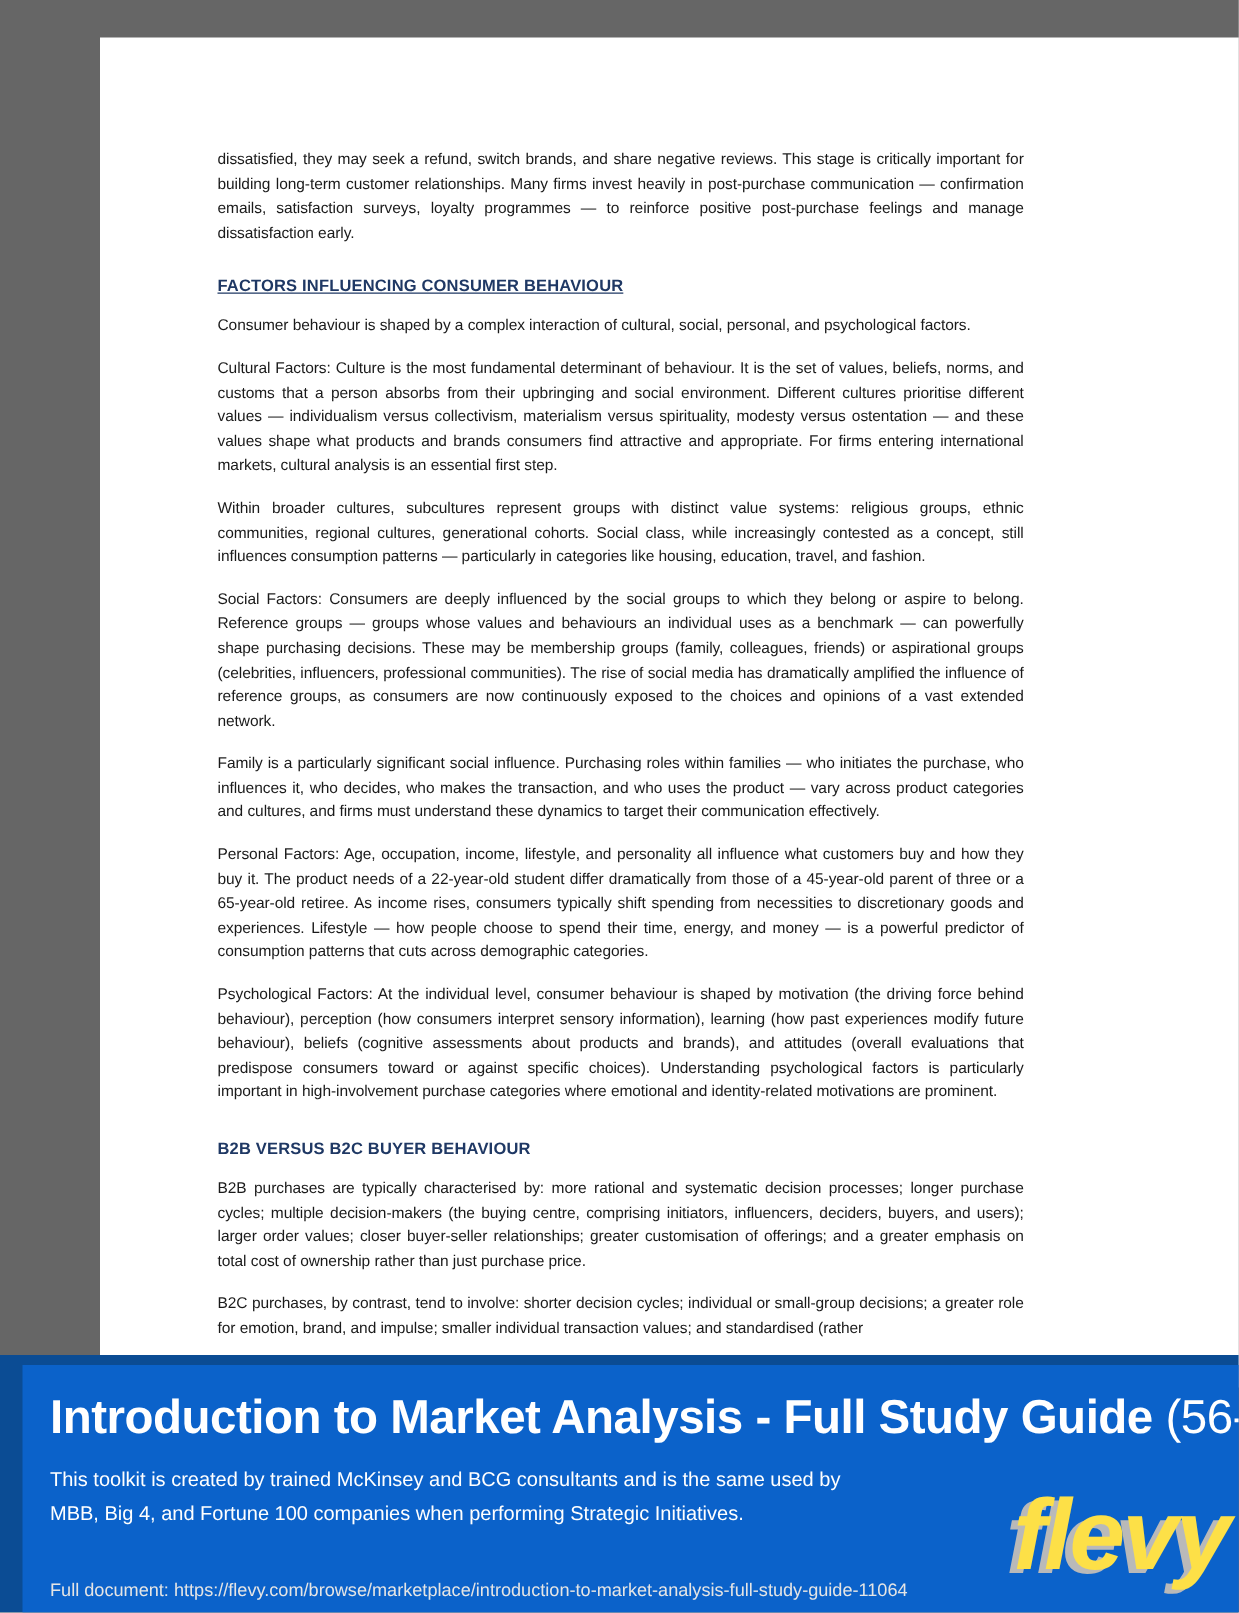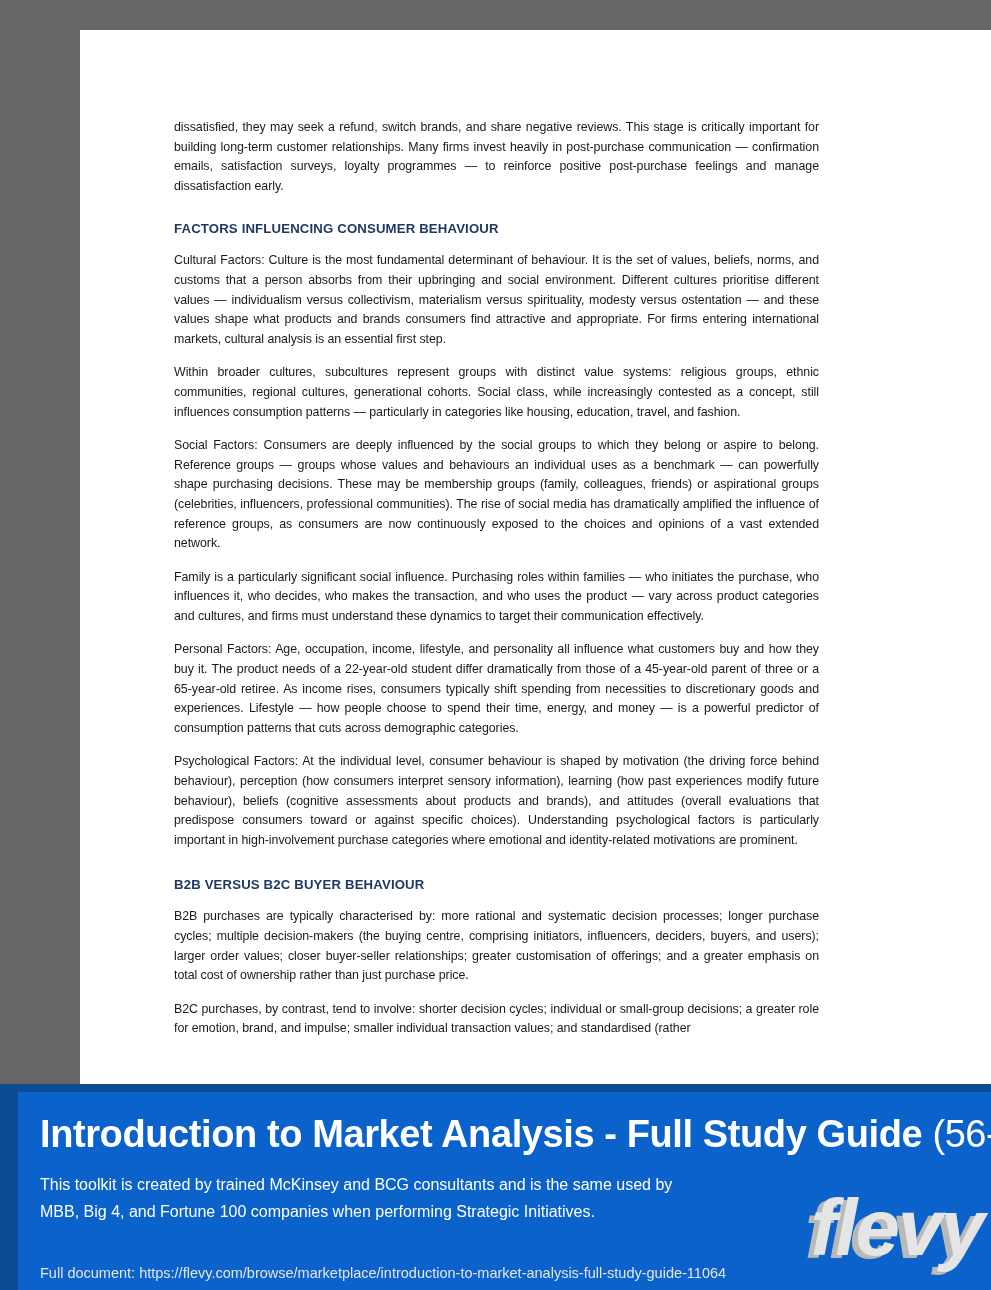--- a/index.html
+++ b/index.html
@@ -49,21 +49,21 @@
   .section-heading {
     margin: 26px 0 13px 0;
     font-size: 13.2px;
     line-height: 18px;
     font-weight: bold;
     color: #1f3864;
     text-transform: uppercase;
     letter-spacing: 0.15px;
   }
 
-  .heading-first { margin-top: 24px; }
+  .heading-first { margin-top: 24px; text-decoration: underline; }
 
   
   #promo-banner {
     position: absolute;
     left: 0;
     top: 1084px;
     width: 991px;
     height: 206px;
     background: #0b4c94;
     box-sizing: border-box;
@@ -115,33 +115,34 @@
 
   
   #flevy-logo {
     position: absolute;
     right: 8px;
     top: 96px;
     font-size: 80px;
     line-height: 80px;
     font-weight: bold;
     font-style: italic;
-    color: #e5e5e5;
+    color: #fde047;
     letter-spacing: -2px;
     text-shadow: -6px 3px 0 #b9b9b9;
     white-space: nowrap;
   }
 </style>
 </head>
 <body>
 
 <div id="page-sheet">
   <div id="doc-body">
       <div class="para">dissatisfied, they may seek a refund, switch brands, and share negative reviews. This stage is critically important for building long-term customer relationships. Many firms invest heavily in post-purchase communication — confirmation emails, satisfaction surveys, loyalty programmes — to reinforce positive post-purchase feelings and manage dissatisfaction early.</div>
       <div class="section-heading heading-first">FACTORS INFLUENCING CONSUMER BEHAVIOUR</div>
+      <div class="para">Consumer behaviour is shaped by a complex interaction of cultural, social, personal, and psychological factors.</div>
       <div class="para">Cultural Factors: Culture is the most fundamental determinant of behaviour. It is the set of values, beliefs, norms, and customs that a person absorbs from their upbringing and social environment. Different cultures prioritise different values — individualism versus collectivism, materialism versus spirituality, modesty versus ostentation — and these values shape what products and brands consumers find attractive and appropriate. For firms entering international markets, cultural analysis is an essential first step.</div>
       <div class="para">Within broader cultures, subcultures represent groups with distinct value systems: religious groups, ethnic communities, regional cultures, generational cohorts. Social class, while increasingly contested as a concept, still influences consumption patterns — particularly in categories like housing, education, travel, and fashion.</div>
       <div class="para">Social Factors: Consumers are deeply influenced by the social groups to which they belong or aspire to belong. Reference groups — groups whose values and behaviours an individual uses as a benchmark — can powerfully shape purchasing decisions. These may be membership groups (family, colleagues, friends) or aspirational groups (celebrities, influencers, professional communities). The rise of social media has dramatically amplified the influence of reference groups, as consumers are now continuously exposed to the choices and opinions of a vast extended network.</div>
       <div class="para">Family is a particularly significant social influence. Purchasing roles within families — who initiates the purchase, who influences it, who decides, who makes the transaction, and who uses the product — vary across product categories and cultures, and firms must understand these dynamics to target their communication effectively.</div>
       <div class="para">Personal Factors: Age, occupation, income, lifestyle, and personality all influence what customers buy and how they buy it. The product needs of a 22-year-old student differ dramatically from those of a 45-year-old parent of three or a 65-year-old retiree. As income rises, consumers typically shift spending from necessities to discretionary goods and experiences. Lifestyle — how people choose to spend their time, energy, and money — is a powerful predictor of consumption patterns that cuts across demographic categories.</div>
       <div class="para">Psychological Factors: At the individual level, consumer behaviour is shaped by motivation (the driving force behind behaviour), perception (how consumers interpret sensory information), learning (how past experiences modify future behaviour), beliefs (cognitive assessments about products and brands), and attitudes (overall evaluations that predispose consumers toward or against specific choices). Understanding psychological factors is particularly important in high-involvement purchase categories where emotional and identity-related motivations are prominent.</div>
       <div class="section-heading">B2B VERSUS B2C BUYER BEHAVIOUR</div>
       <div class="para">B2B purchases are typically characterised by: more rational and systematic decision processes; longer purchase cycles; multiple decision-makers (the buying centre, comprising initiators, influencers, deciders, buyers, and users); larger order values; closer buyer-seller relationships; greater customisation of offerings; and a greater emphasis on total cost of ownership rather than just purchase price.</div>
       <div class="para">B2C purchases, by contrast, tend to involve: shorter decision cycles; individual or small-group decisions; a greater role for emotion, brand, and impulse; smaller individual transaction values; and standardised (rather</div>
     </div>

